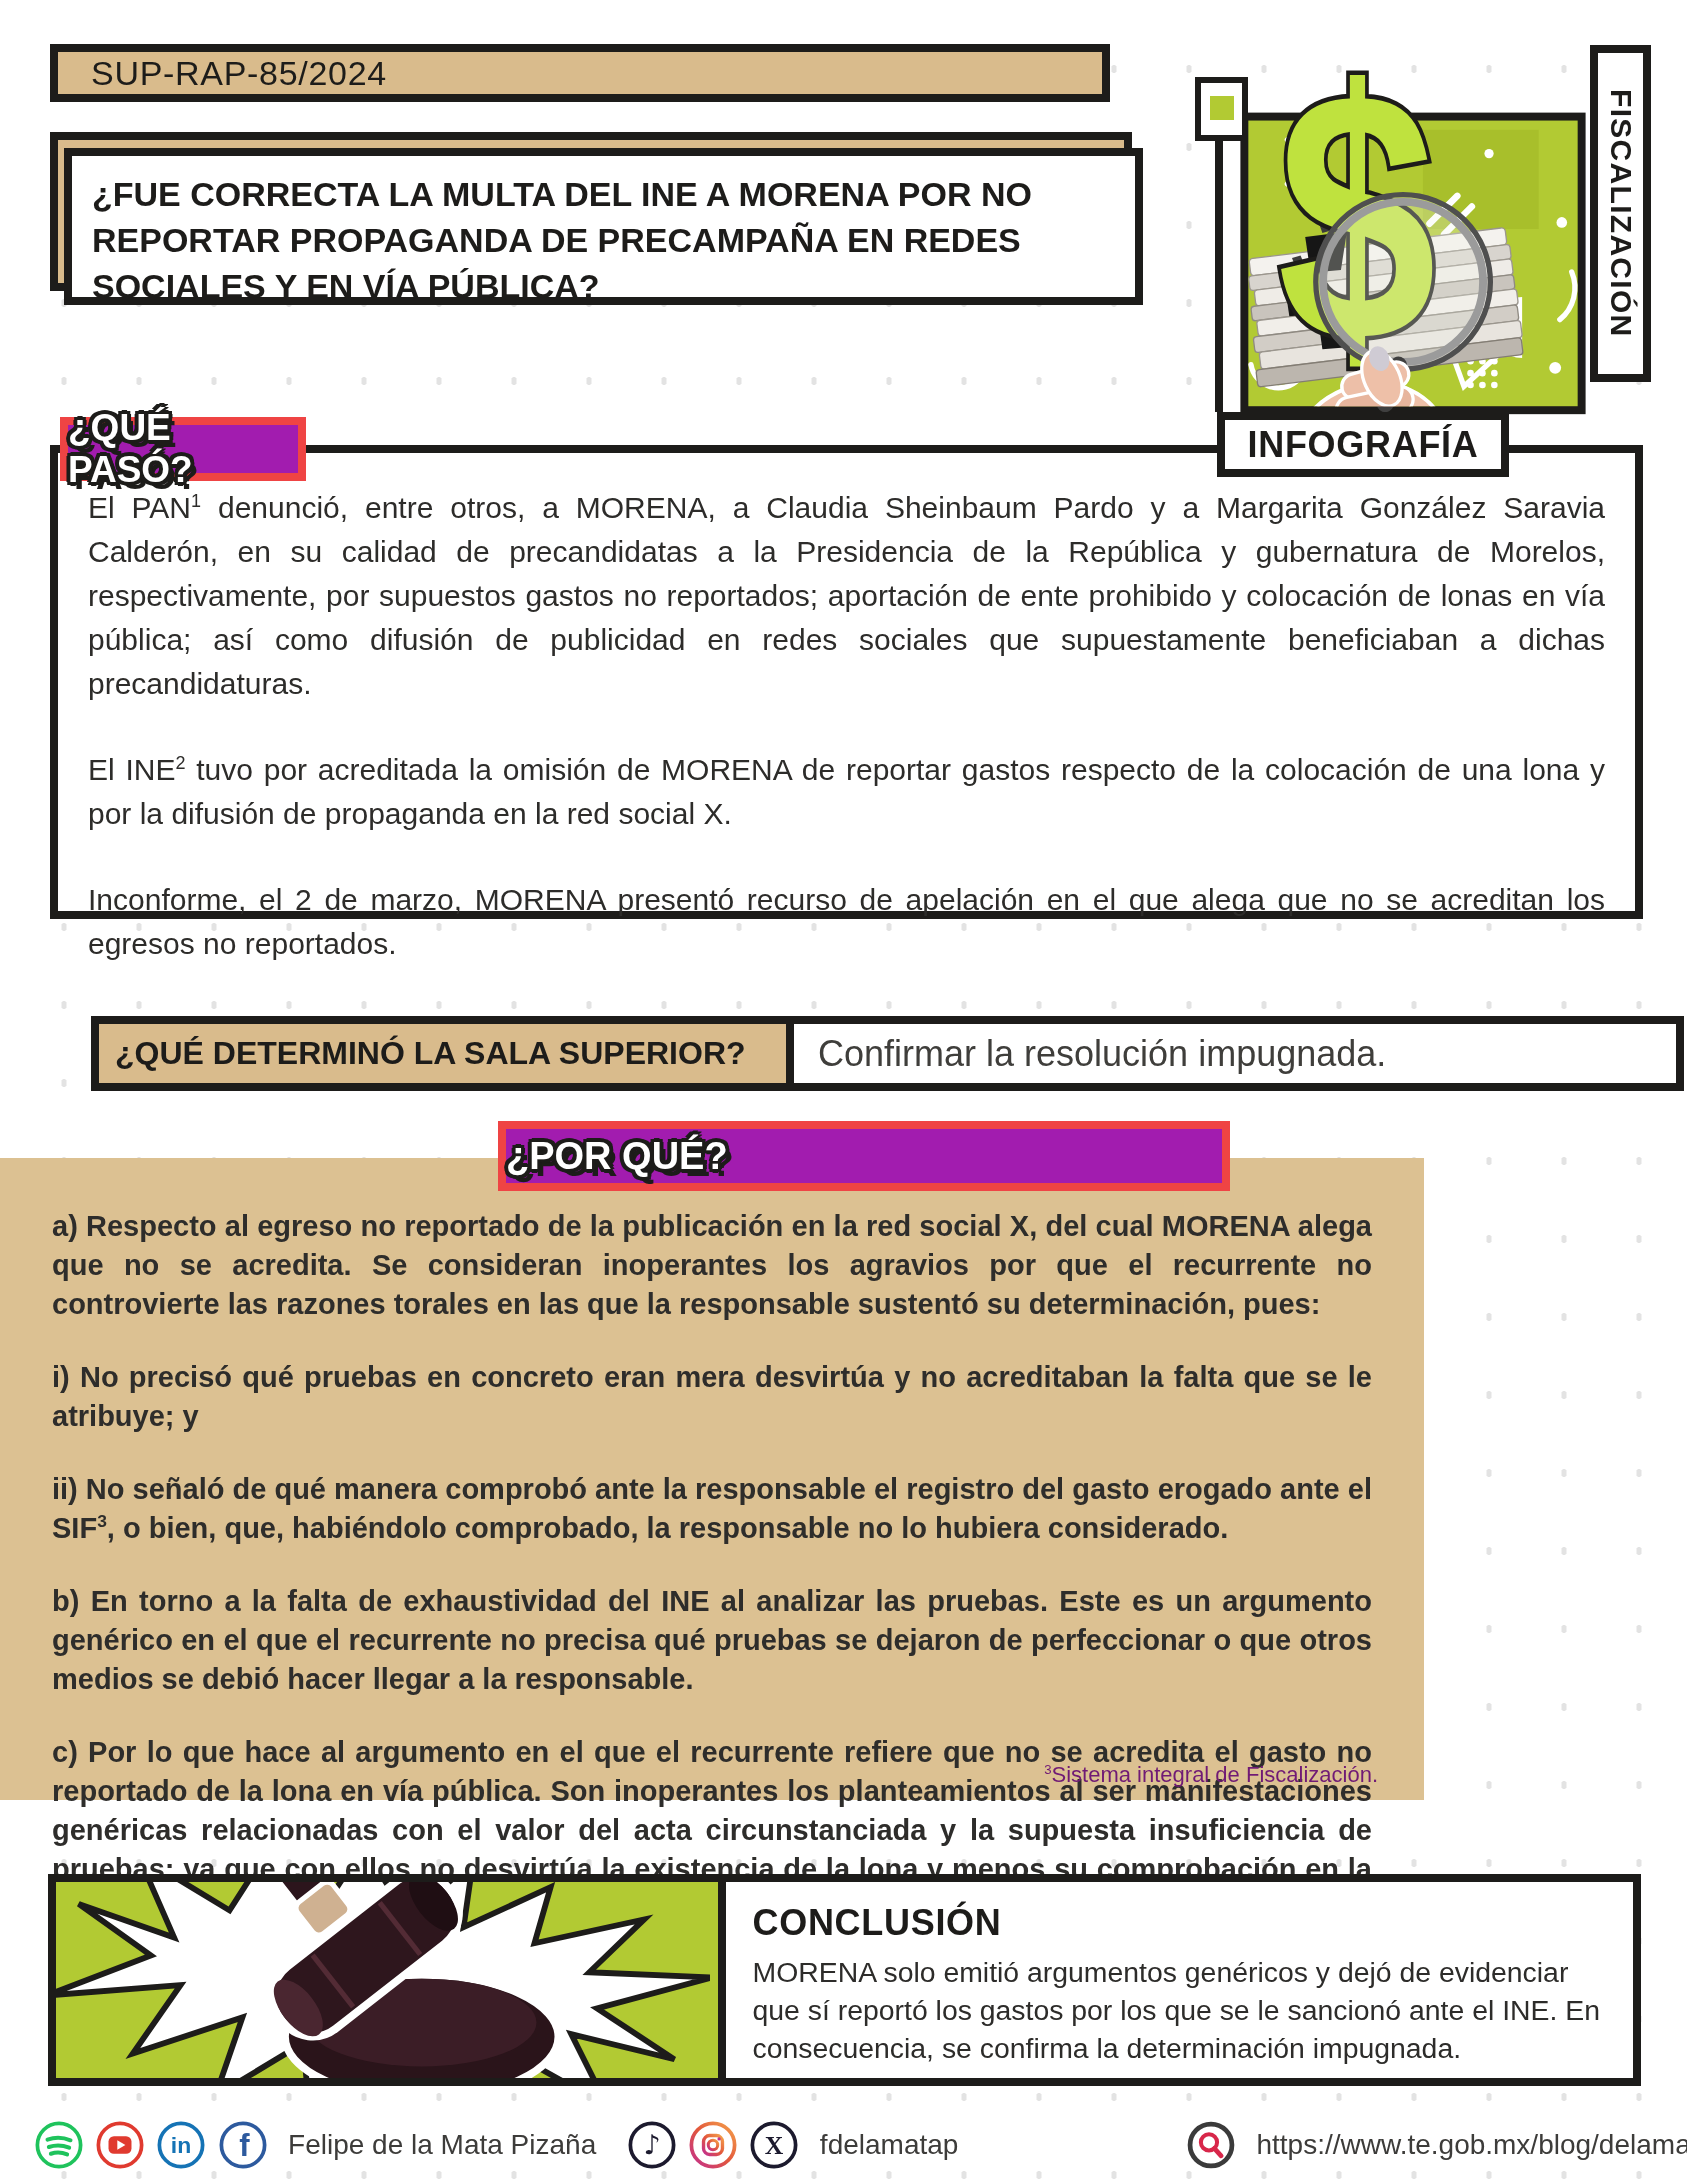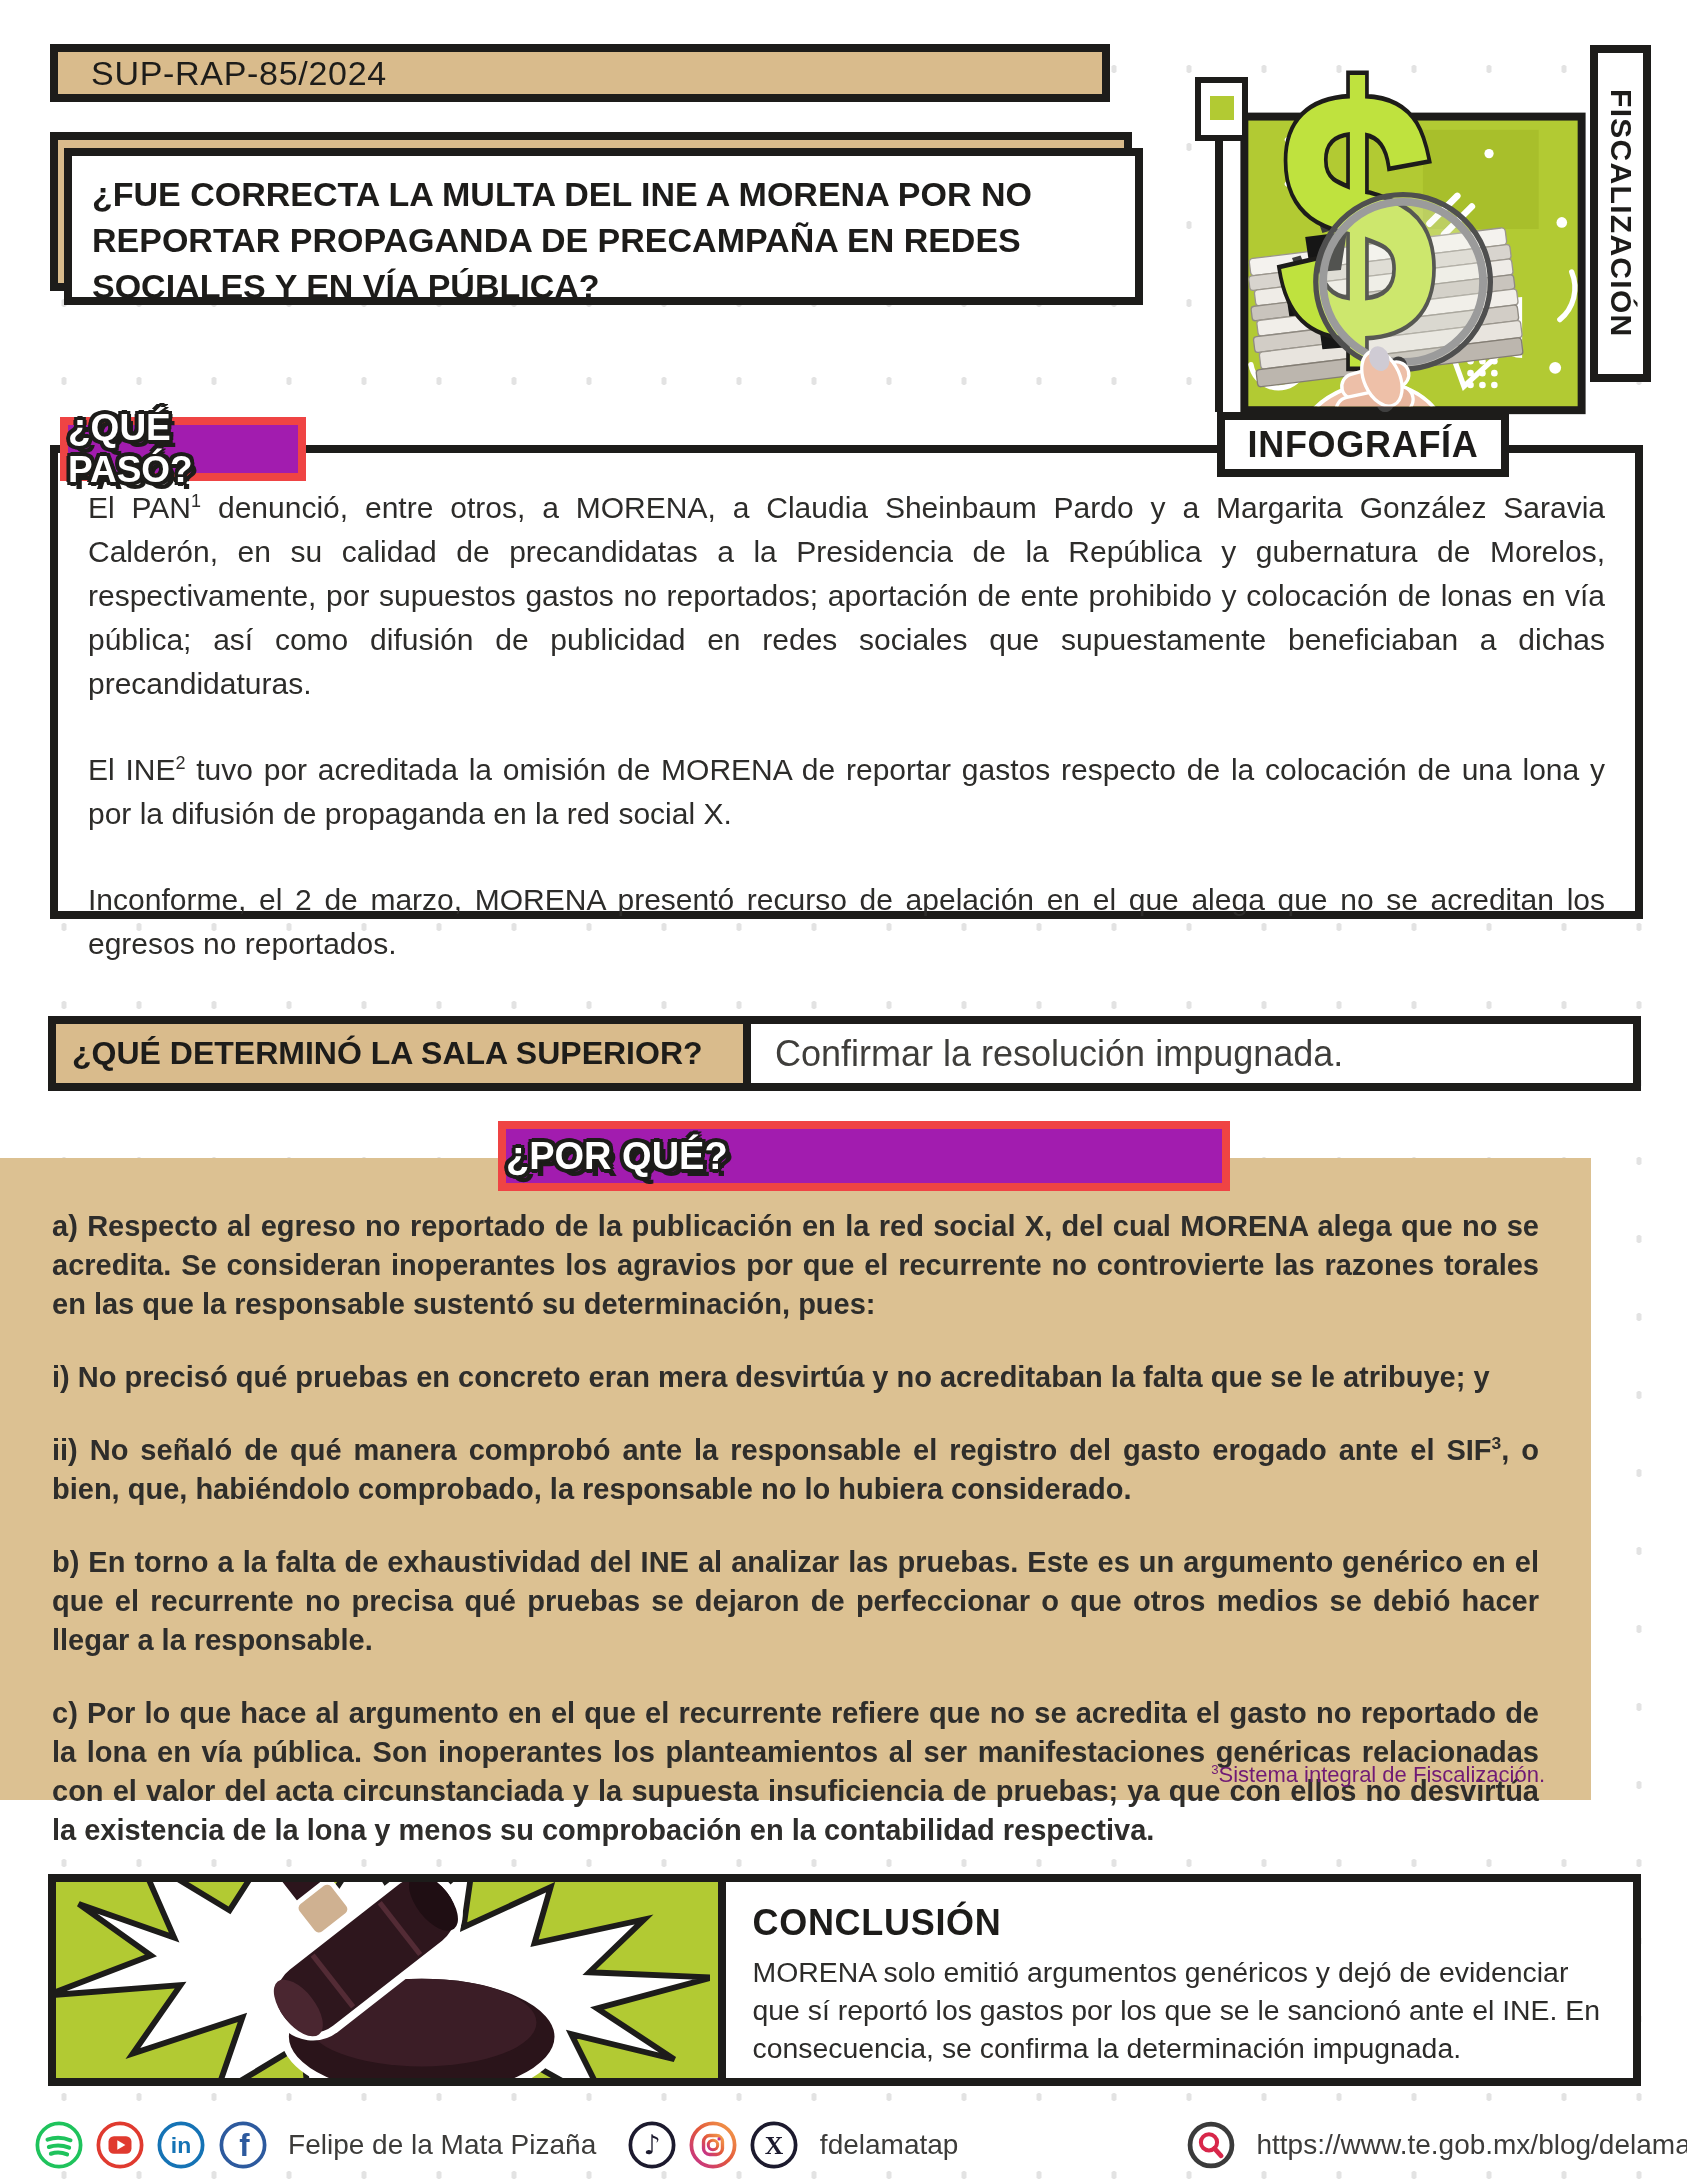--- a/index.html
+++ b/index.html
@@ -45,21 +45,21 @@
   .badge-qp{left:60px;top:417px;width:246px;height:64px;}
   .badge-qp span{font-size:37px;}
 
   
   .det-row{left:48px;top:1016px;width:1593px;height:75px;display:flex;z-index:5;}
   .det-label{width:695px;background:#d9bb8c;border-right:8px solid #1d1c1a;display:flex;align-items:center;
     padding-left:16px;box-sizing:border-box;font-size:32px;font-weight:bold;color:#1d1c1a;flex:none;}
   .det-answer{flex:1;display:flex;align-items:center;padding-left:24px;font-size:36px;color:#3f3e3b;}
 
   
-  .tan-section{left:0;top:1158px;width:1591px;height:642px;background:#dcc192;z-index:4;padding:49px 52px 0 52px;box-sizing:border-box;}
+  .tan-section{left:0;top:1158px;width:1424px;height:642px;background:#dcc192;z-index:4;padding:49px 52px 0 52px;box-sizing:border-box;}
   .tan-section p{margin:0 0 34px 0;font-size:29px;font-weight:bold;line-height:39px;text-align:justify;color:#2e2d2b;}
   .tan-footnote{position:absolute;right:46px;bottom:12px;font-size:22px;font-weight:normal;color:#701a75;}
   .badge-pq{left:498px;top:1121px;width:732px;height:70px;z-index:7;}
   .badge-pq span{font-size:38px;}
 
   
   .conclusion-box{left:48px;top:1874px;width:1593px;height:212px;display:flex;z-index:5;}
   .conc-art{width:662px;flex:none;background:#b2ca33;border-right:8px solid #1d1c1a;position:relative;overflow:hidden;}
   .conc-art svg{position:absolute;left:0;top:0;}
   .conc-text{flex:1;padding:20px 26.5px 0 26.5px;}
@@ -183,21 +183,21 @@
 
   <div class="abs bordered content-box">
     <p><span>El PAN</span><sup>1</sup><span> denunció, entre otros, a MORENA, a Claudia Sheinbaum Pardo y a Margarita González Saravia Calderón, en su calidad de precandidatas a la Presidencia de la República y gubernatura de Morelos, respectivamente, por supuestos gastos no reportados; aportación de ente prohibido y colocación de lonas en vía pública; así como difusión de publicidad en redes sociales que supuestamente beneficiaban a dichas precandidaturas.</span></p>
     <p><span>El INE</span><sup>2</sup><span> tuvo por acreditada la omisión de MORENA de reportar gastos respecto de la colocación de una lona y por la difusión de propaganda en la red social X.</span></p>
     <p><span>Inconforme, el 2 de marzo, MORENA presentó recurso de apelación en el que alega que no se acreditan los egresos no reportados.</span><sup></sup><span></span></p>
   </div>
   <div class="abs badge badge-qp">
     <span>¿QUÉ PASÓ?</span>
   </div>
 
-  <div class="abs bordered det-row" style="padding:0;">
+  <div class="abs bordered det-row" style="padding:0;margin-left:43px;">
     <div class="det-label">¿QUÉ DETERMINÓ LA SALA SUPERIOR?</div>
     <div class="det-answer">Confirmar la resolución impugnada.</div>
   </div>
 
   <div class="abs tan-section">
     <p><span>a) Respecto al egreso no reportado de la publicación en la red social X, del cual MORENA alega que no se acredita.  Se consideran inoperantes los agravios por que el recurrente no controvierte las razones torales en las que la responsable sustentó su determinación, pues:</span><sup></sup><span></span></p>
     <p><span>i) No precisó qué pruebas en concreto eran mera desvirtúa y no acreditaban la falta que se le atribuye; y</span><sup></sup><span></span></p>
     <p><span>ii) No señaló de qué manera comprobó ante la responsable el registro del gasto erogado ante el SIF</span><sup>3</sup><span>, o bien, que, habiéndolo comprobado, la responsable no lo hubiera considerado.</span></p>
     <p><span>b) En torno a la falta de exhaustividad del INE al analizar las pruebas. Este es un argumento genérico en el que el recurrente no precisa qué pruebas se dejaron de perfeccionar o que otros medios se debió hacer llegar a la responsable.</span><sup></sup><span></span></p>
     <p><span>c) Por lo que hace al argumento en el que el recurrente refiere que no se acredita el gasto no reportado de la lona en vía pública.  Son inoperantes los planteamientos al ser manifestaciones genéricas relacionadas con el valor del acta circunstanciada y la supuesta insuficiencia de pruebas; ya que con ellos no desvirtúa la existencia de la lona y menos su comprobación en la contabilidad respectiva.</span><sup></sup><span></span></p>

